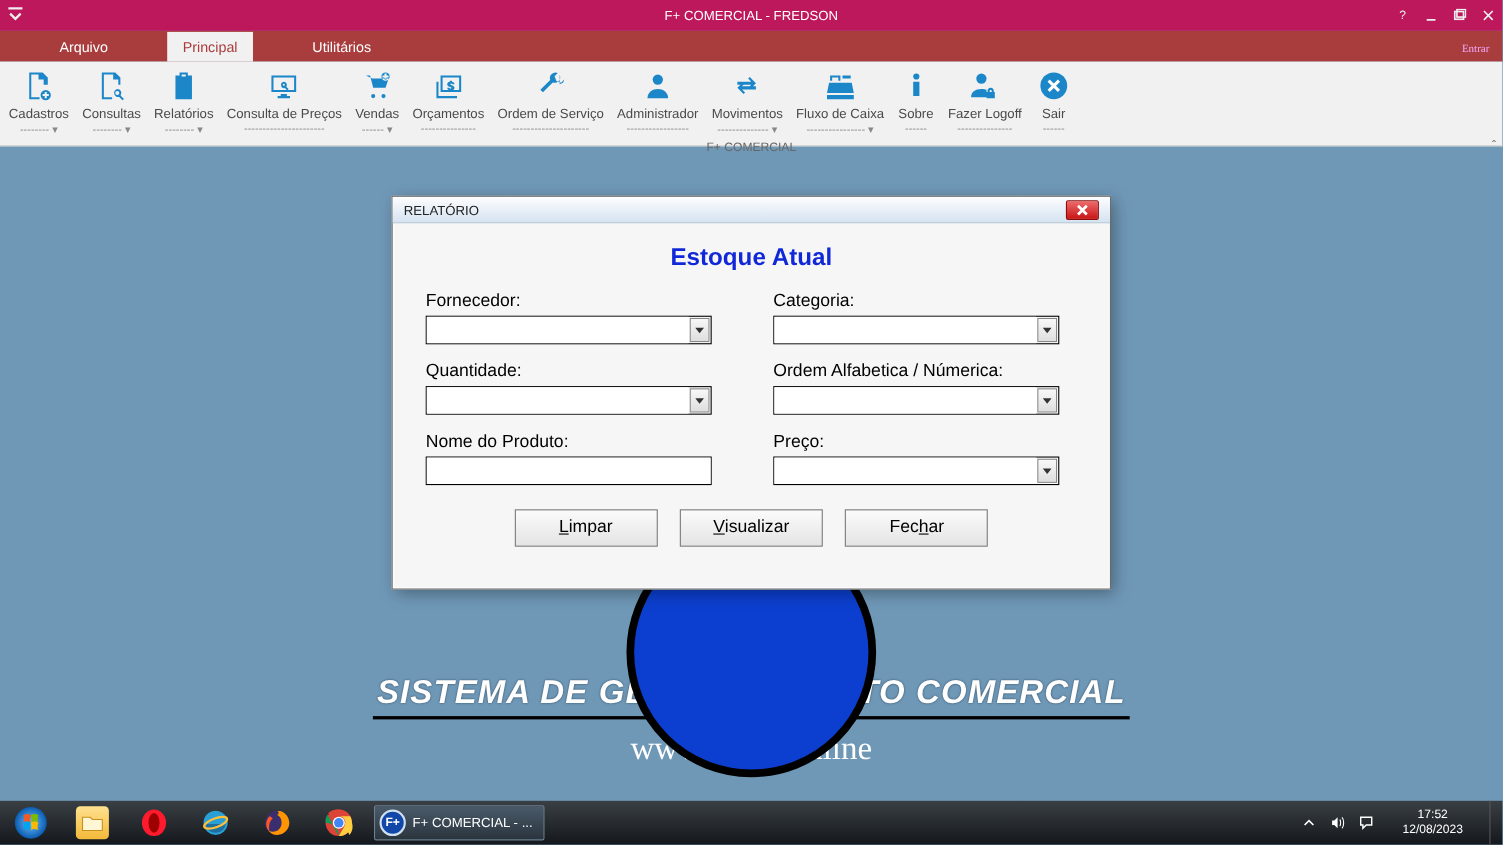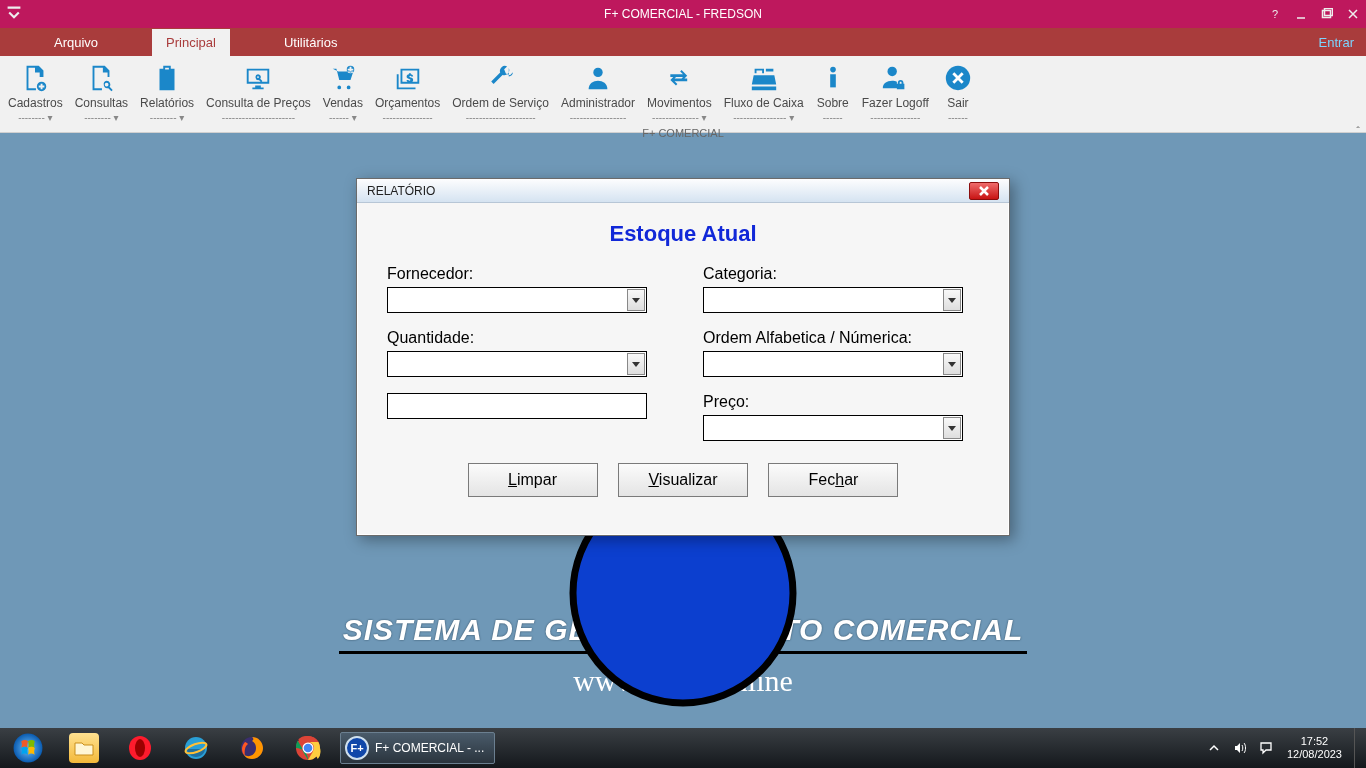--- a/index.html
+++ b/index.html
@@ -11,21 +11,21 @@
   .titlebar .qat-btn { width: 16px; height: 14px; color: #e9e9e9; font-size: 10px; display: flex; align-items: center; justify-content: center; }
   .titlebar .title { position: absolute; left: 0; right: 0; text-align: center; pointer-events: none; }
   .titlebar .winbtns { margin-left: auto; display: flex; }
   .titlebar .winbtns .wb { width: 26px; height: 20px; display: flex; align-items: center; justify-content: center; cursor: pointer; color: #eee; font-size: 11px; }
   .titlebar .winbtns .wb svg { width: 12px; height: 12px; stroke: #eee; fill: none; stroke-width: 1.5; }
 
   
   .tabrow { height: 28px; background: #a93c3c; display: flex; align-items: flex-end; }
   .tab { padding: 6px 14px; font-size: 13px; color: #fff; cursor: pointer; margin-left: 40px; }
   .tab.active { background: #f1f1f1; color: #a93c3c; }
-  .tabrow .right { margin-left: auto; padding: 6px 12px; font-size: 13px; color: #7dd3fc; cursor: pointer; }
+  .tabrow .right { margin-left: auto; padding: 6px 12px; font-size: 10px; color: #f0abfc; cursor: pointer; font-family: Liberation Serif, serif; }
 
   
   .ribbon { height: 77px; background: #f1f1f1; border-bottom: 1px solid #d0d0d0; display: flex; flex-direction: column; }
   .ribbon-items { display: flex; padding: 4px 2px 0 2px; }
   .ritem { display: flex; flex-direction: column; align-items: center; padding: 2px 6px; cursor: pointer; color: #4a4a4a; }
   .ritem .ricon { width: 34px; height: 32px; display: flex; align-items: center; justify-content: center; }
   .ritem .ricon svg { width: 30px; height: 30px; fill: #1b87c9; }
   .ritem .rlabel { font-size: 12px; margin-top: 2px; text-align: center; }
   .ritem .rsep { font-size: 10px; color: #888; margin-top: 2px; }
   .ritem .rsep::before{ content: attr(data-dash); }
@@ -61,21 +61,21 @@
   .taskbar { position: absolute; bottom: 0; left: 0; right: 0; height: 40px; background: linear-gradient(#3a3f44,#14181c); display: flex; align-items: center; }
   .taskbar .tb-btn { height: 40px; display: flex; align-items: center; justify-content: center; cursor: pointer; }
   .taskbar .start { width: 56px; }
   .taskbar .start svg { width: 34px; height: 34px; }
   .taskbar .launch { width: 56px; }
   .taskbar .launch .lic { width: 30px; height: 30px; border-radius: 4px; display: flex; align-items: center; justify-content: center; }
   .taskbar .running { height: 32px; margin-left: 4px; padding: 0 10px 0 4px; background: linear-gradient(#4a5b6a,#2a343d); border: 1px solid #6b7f90; border-radius: 2px; display: flex; align-items: center; gap: 6px; color: #fff; font-size: 12px; }
   .taskbar .running .ric { width: 24px; height: 24px; border-radius: 12px; border: 2px solid #cfe0ee; background: #1047a9; color: #fff; font-size: 11px; font-weight: bold; display: flex; align-items: center; justify-content: center; }
   .taskbar .tray { margin-left: auto; display: flex; align-items: center; color: #fff; font-size: 11px; padding-right: 2px; }
   .taskbar .tray .tic { width: 20px; height: 20px; margin: 0 3px; display: flex; align-items: center; justify-content: center; }
-  .taskbar .tray .clock { text-align: center; line-height: 13px; margin: 0 8px; }
+  .taskbar .tray .clock { text-align: center; line-height: 13px; margin: 0 20px; }
   .taskbar .tray .showdesk { width: 10px; height: 40px; border-left: 1px solid #555; margin-left: 4px; }
 </style>
 </head>
 <body>
 
 <div class="titlebar">
   <div class="qat">
     <div class="qat-btn">
       <svg viewBox="0 0 10 10">
           <path d="M1 1h8M2 4l3 3 3-3" stroke="#eee" fill="none" stroke-width="1.3"></path>
@@ -303,20 +303,21 @@
         <div class="combo">
           <input value="" style="">
           <div class="cbtn">
               <svg viewBox="0 0 8 8">
                 <path d="M0 2h8L4 7z"></path>
               </svg>
             </div>
         </div>
       </div>
       <div class="field">
+        <label>Nome do Produto:</label>
         <div class="txt">
           <input value="" style="">
         </div>
       </div>
       <div class="field">
         <label>Preço:</label>
         <div class="combo">
           <input value="" style="">
           <div class="cbtn">
               <svg viewBox="0 0 8 8">

